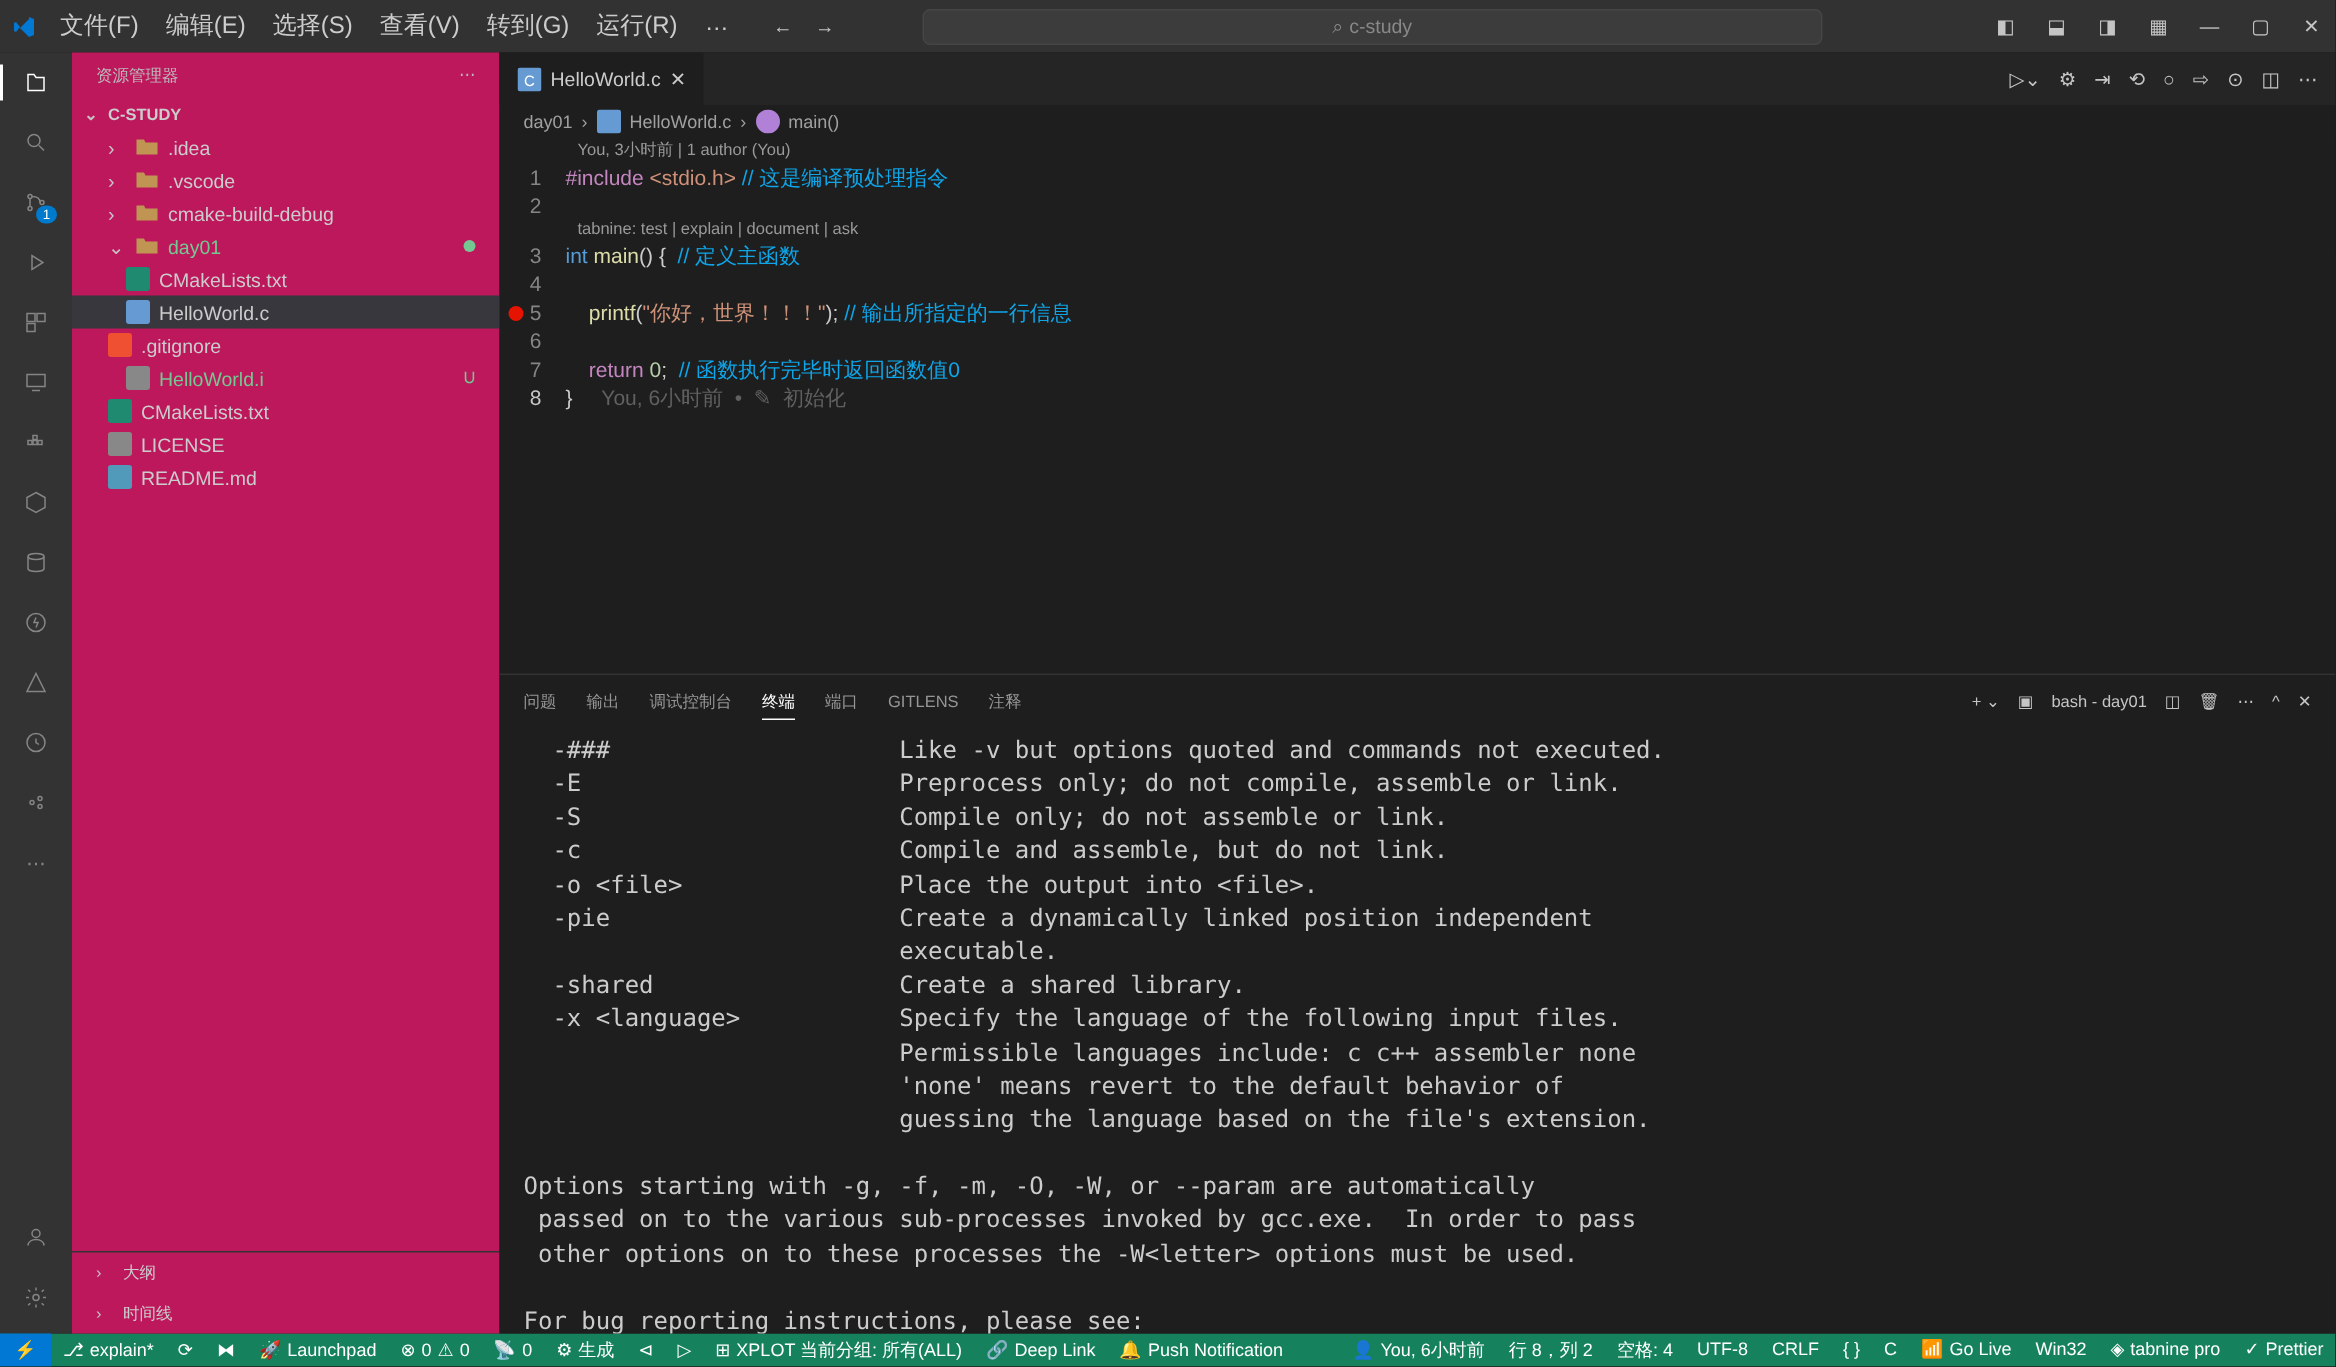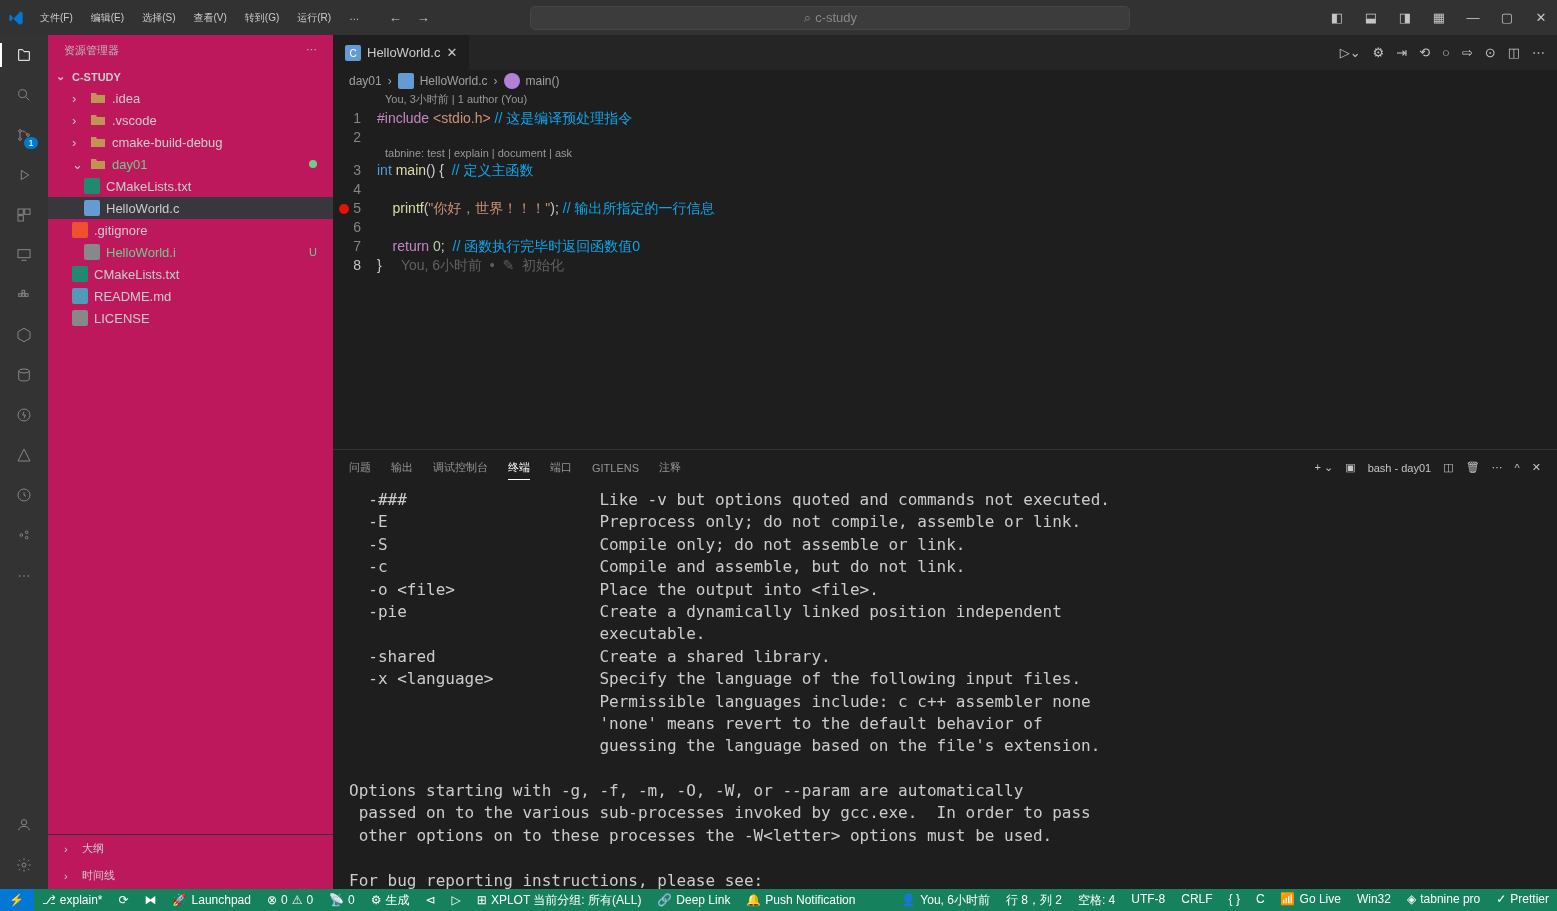--- a/index.html
+++ b/index.html
@@ -1,20 +1,20 @@
 <!DOCTYPE html>
 <html><head>
 <meta charset="utf-8">
 <style>
 *{margin:0;padding:0;box-sizing:border-box;font-family:-apple-system,"Segoe UI",sans-serif}
 body{background:#1e1e1e;color:#cccccc;width:1557px;height:911px;overflow:hidden;font-size:13px}
 .titlebar{height:35px;background:#323233;display:flex;align-items:center;padding:0 8px}
 .vs-logo{width:16px;height:16px;margin-right:8px}
 .menu-items{display:flex;gap:2px}
-.menu-item{padding:4px 8px;cursor:pointer;font-size:10px}
+.menu-item{padding:4px 8px;cursor:pointer;font-size:16px}
 .nav-arrows{display:flex;gap:12px;margin-left:20px}
 .search-box{flex:1;max-width:600px;margin:0 auto;background:#3c3c3c;border:1px solid #454545;border-radius:5px;height:24px;display:flex;align-items:center;justify-content:center;gap:4px;color:#888}
 .title-right{display:flex;gap:18px;align-items:center;margin-left:auto}
 .icon{width:16px;height:16px;display:inline-flex;align-items:center;justify-content:center;color:#c5c5c5}
 .main-area{display:flex;height:calc(100% - 35px - 22px)}
 .activity-bar{width:48px;background:#333333;display:flex;flex-direction:column;align-items:center;padding-top:8px;gap:16px}
 .activity-icon{width:24px;height:24px;display:flex;align-items:center;justify-content:center;cursor:pointer;color:#858585;position:relative}
 .activity-icon.active{color:#fff}
 .activity-icon.active::before{content:"";position:absolute;left:-12px;top:0;bottom:0;width:2px;background:#fff}
 .badge{position:absolute;bottom:-2px;right:-2px;background:#007acc;color:#fff;border-radius:8px;font-size:9px;padding:1px 4px;min-width:14px;text-align:center}
@@ -270,29 +270,29 @@
           <span class="u-badge">U</span>
         </div>
         <div class="tree-item">
           <svg class="file-icon" viewBox="0 0 16 16">
             <rect width="16" height="16" fill="#1f8a70" rx="2"></rect>
           </svg>
           <span class="folder-name">CMakeLists.txt</span>
         </div>
         <div class="tree-item">
           <svg class="file-icon" viewBox="0 0 16 16">
+            <rect width="16" height="16" fill="#888" rx="2"></rect>
+          </svg>
+          <span class="folder-name">LICENSE</span>
+        </div>
+        <div class="tree-item">
+          <svg class="file-icon" viewBox="0 0 16 16">
             <rect width="16" height="16" fill="#519aba" rx="2"></rect>
           </svg>
           <span class="folder-name">README.md</span>
-        </div>
-        <div class="tree-item">
-          <svg class="file-icon" viewBox="0 0 16 16">
-            <rect width="16" height="16" fill="#888" rx="2"></rect>
-          </svg>
-          <span class="folder-name">LICENSE</span>
         </div>
       </div>
     <div class="sidebar-bottom">
       <div class="sidebar-bottom-item">
           <span class="chevron">›</span>
           <span>大纲</span>
         </div>
       <div class="sidebar-bottom-item">
           <span class="chevron">›</span>
           <span>时间线</span>

